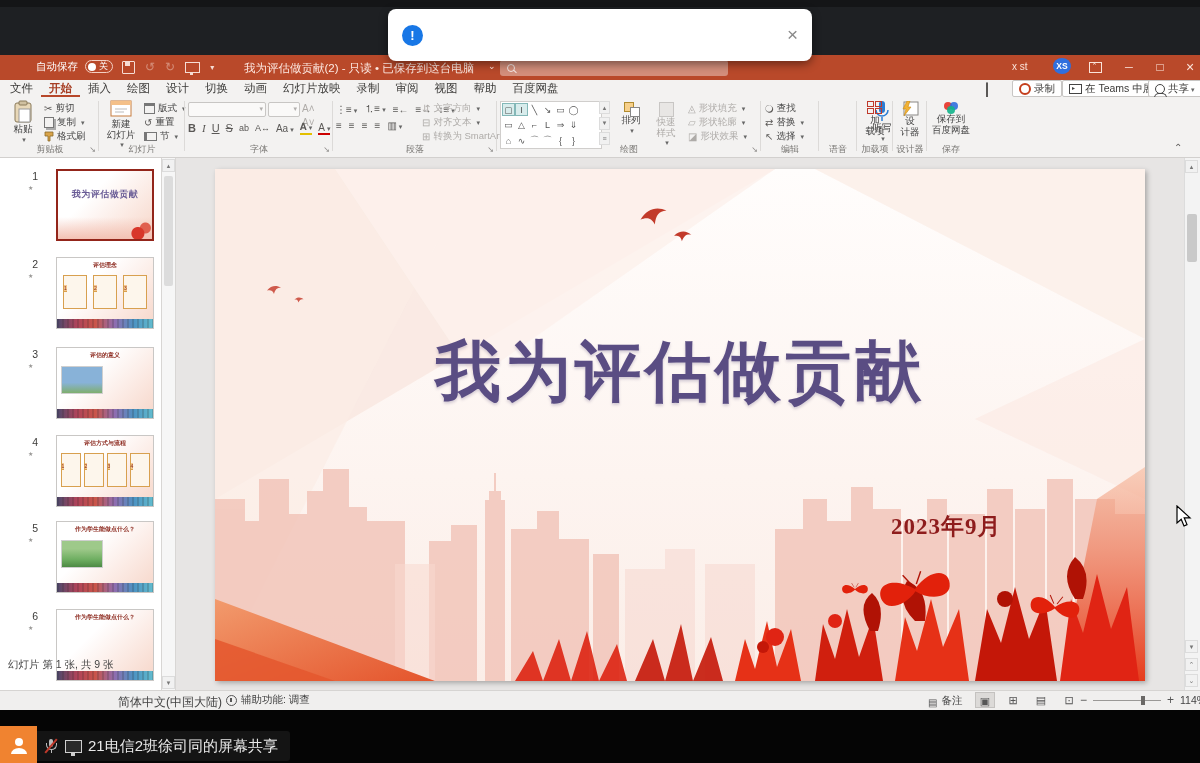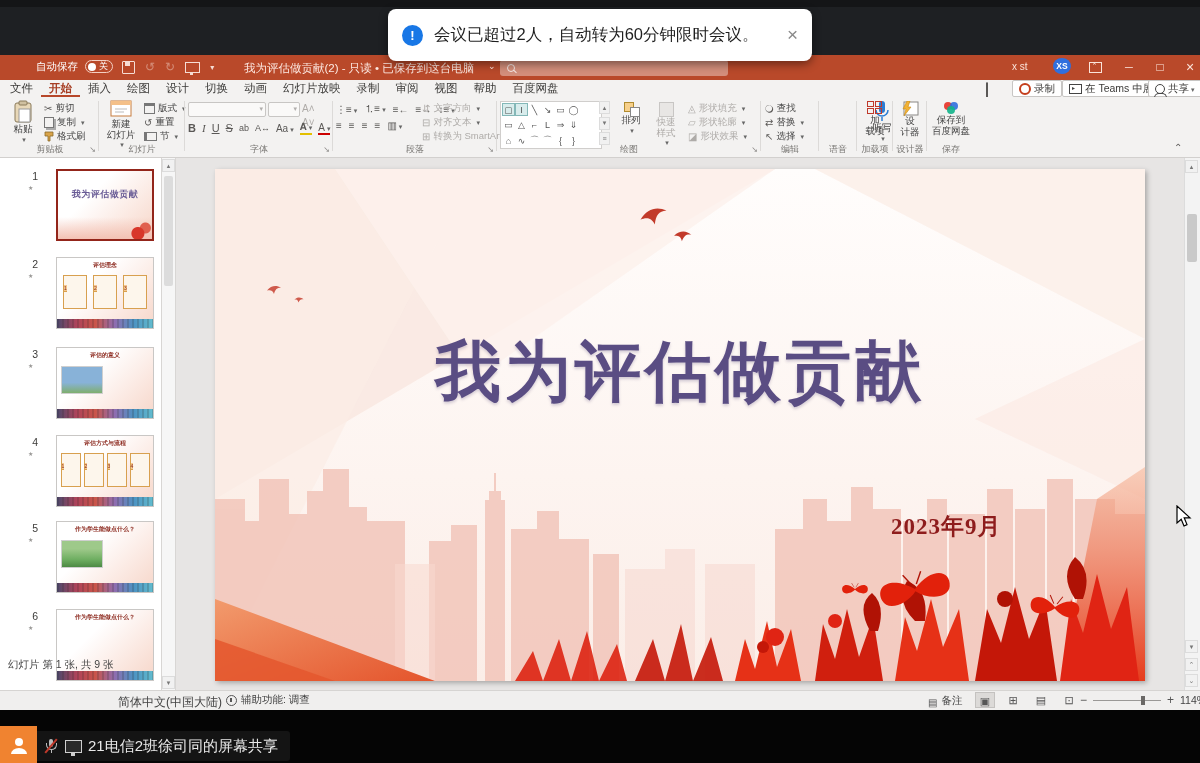--- a/index.html
+++ b/index.html
@@ -154,21 +154,20 @@
 </head>
 <body>
 
 <div class="stage">
 
   <div class="abs teams-top"></div>
   <div class="abs teams-top-edge"></div>
 
   <div class="abs banner">
     <span class="info-circle"></span>
-    <span class="banner-text">会议已超过2人，自动转为60分钟限时会议。</span>
     <span class="banner-x"></span>
   </div>
 
   <div class="abs pptwin"></div>
 
   <div class="abs titlebar"></div>
   <span class="abs autosave">自动保存</span>
   <div class="abs toggle">
     <span class="toggle-dot"></span>
     <span class="toggle-txt">关</span>
@@ -454,21 +453,21 @@
           <rect x="3" y="1" width="14" height="13" fill="#fff" stroke="#8a8886"></rect>
           <polygon points="6,0 2,8 5,8 3,15 10,6 7,6 9,0" fill="#f2b233" stroke="#c78a1a" stroke-width=".6"></polygon>
         </svg>
       <span>设</span>
       <span>计器</span>
     </div>
     <span class="glabel">设计器</span>
   </div>
   <div class="gsep" style="left:926px;"></div>
 
-  <div class="group" style="left:928px;width:46px;">
+  <div class="group" style="left:928px;width:46px;font-family:Liberation Mono, monospace;">
     <div class="bigbtn" style="position:absolute;left:2px;top:2px;width:42px;">
       <svg width="20" height="14">
           <circle cx="7" cy="5" r="4" fill="#e8443a"></circle>
           <circle cx="13" cy="5" r="4" fill="#2f6fde" opacity=".9"></circle>
           <circle cx="10" cy="9" r="4" fill="#12b48a" opacity=".9"></circle>
         </svg>
       <span>保存到</span>
       <span>百度网盘</span>
     </div>
     <span class="glabel">保存</span>

